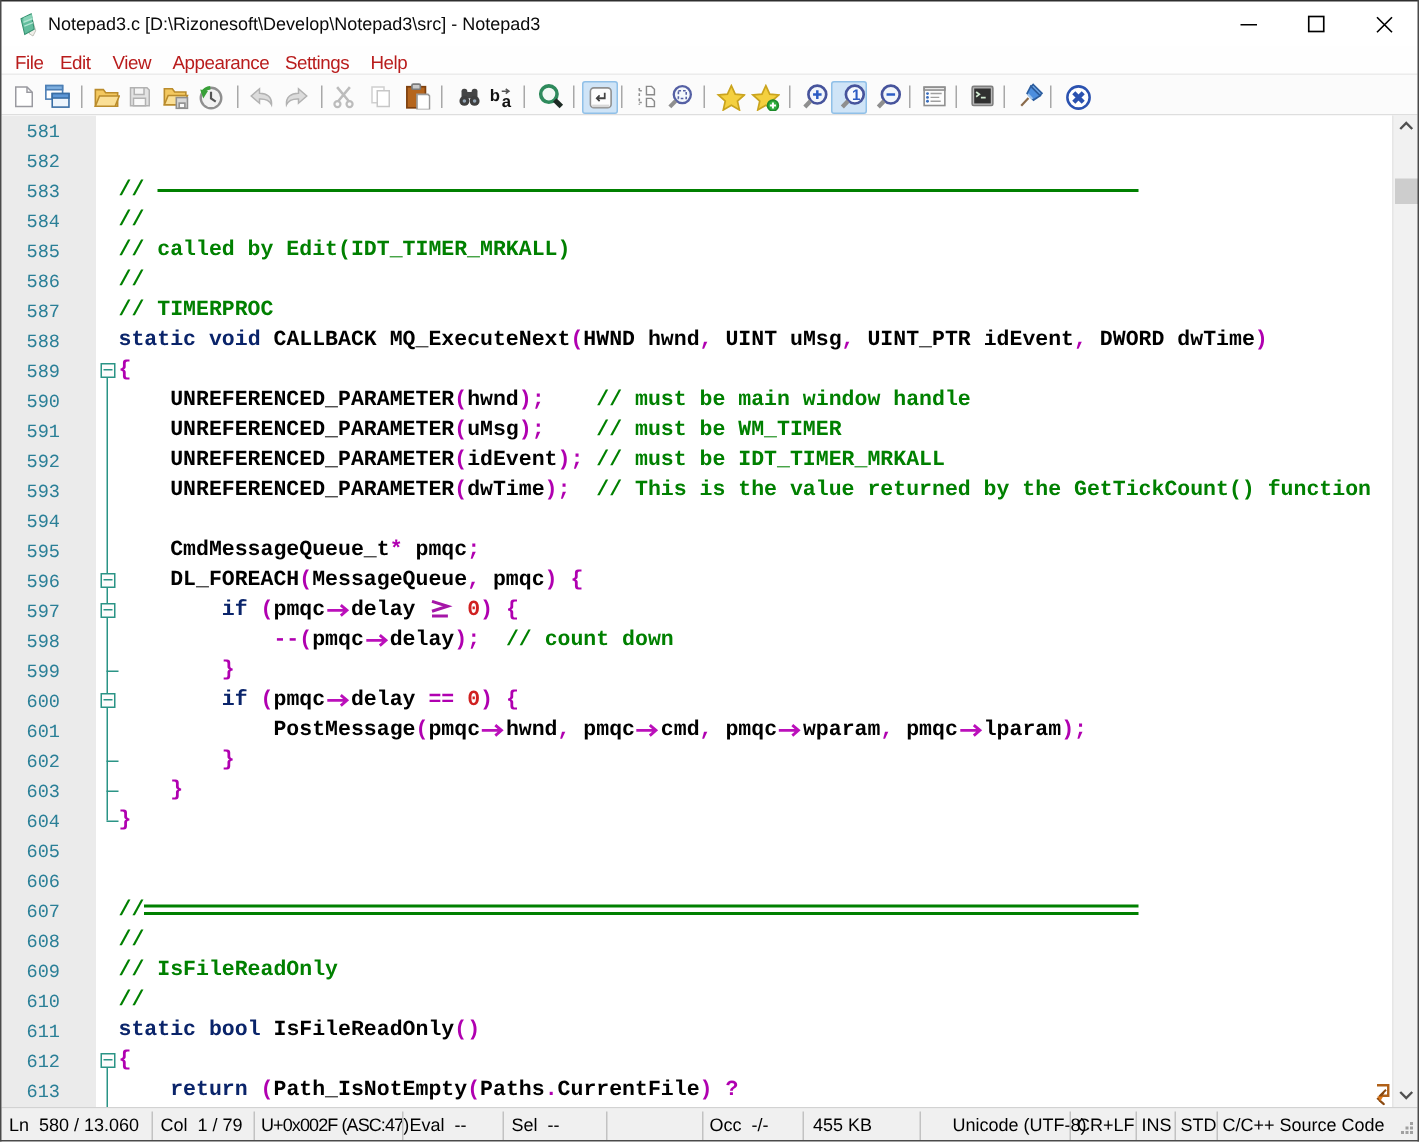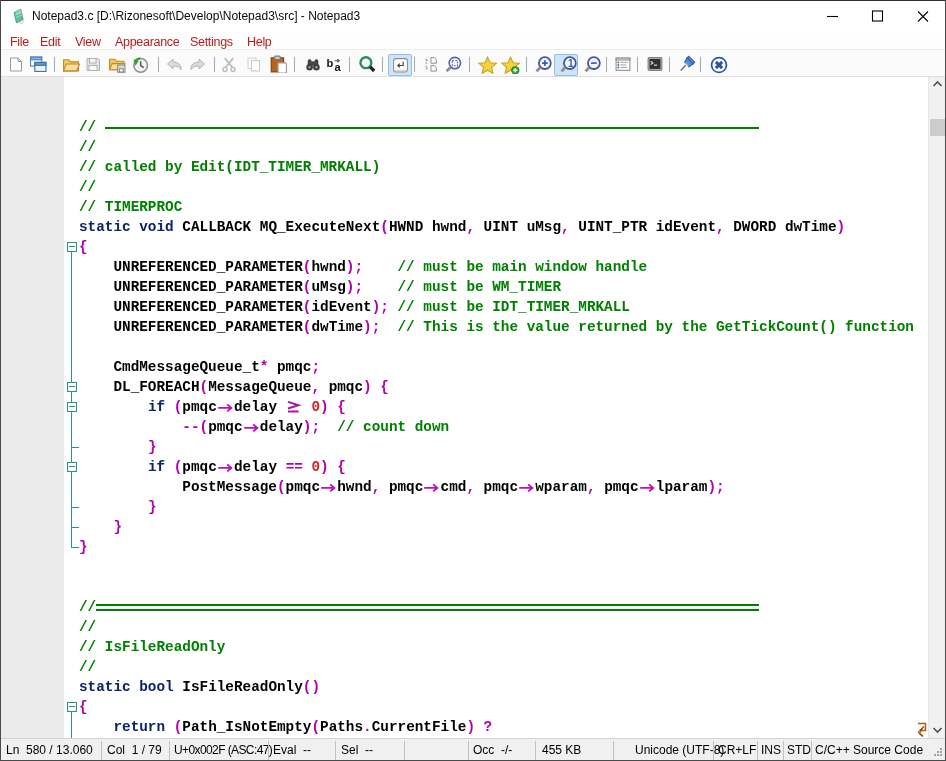--- a/index.html
+++ b/index.html
@@ -223,20 +223,53 @@
       <path d="M9.6 1.2 L14.8 6.4 13.6 7.6 8.4 2.4 z" fill="#6fa8e8" stroke="#2c5d9e"></path>
       <path d="M6.4 6.8 L9.2 9.8" stroke="#9cc4f0" stroke-width="1.2"></path>
     </svg>
 <svg class="tbi" style="left:710px;top:56px" width="18" height="18" viewBox="0 0 16 16">
       <circle cx="8" cy="8" r="6.6" fill="#fff" stroke="#2b52b0" stroke-width="1.5"></circle>
       <path d="M5.2 5.2 L10.8 10.8 M10.8 5.2 L5.2 10.8" stroke="#2b52b0" stroke-width="2.6"></path>
     </svg>
  <div class="abs" id="tbline"></div>
  <div class="abs" id="editor">
   <div id="nummargin"></div>
+  <div id="nums">581
+582
+583
+584
+585
+586
+587
+588
+589
+590
+591
+592
+593
+594
+595
+596
+597
+598
+599
+600
+601
+602
+603
+604
+605
+606
+607
+608
+609
+610
+611
+612
+613</div>
   <div id="code">
 
 <span class="c">// </span><span class="hr1" style="width:654.36px"></span>
 <span class="c">//</span>
 <span class="c">// called by Edit(IDT_TIMER_MRKALL)</span>
 <span class="c">//</span>
 <span class="c">// TIMERPROC</span>
 <span class="k">static</span> <span class="k">void</span> CALLBACK MQ_ExecuteNext<span class="o">(</span>HWND hwnd<span class="o">,</span> UINT uMsg<span class="o">,</span> UINT_PTR idEvent<span class="o">,</span> DWORD dwTime<span class="o">)</span>
 <span class="o">{</span>
     UNREFERENCED_PARAMETER<span class="o">(</span>hwnd<span class="o">);</span>    <span class="c">// must be main window handle</span>

